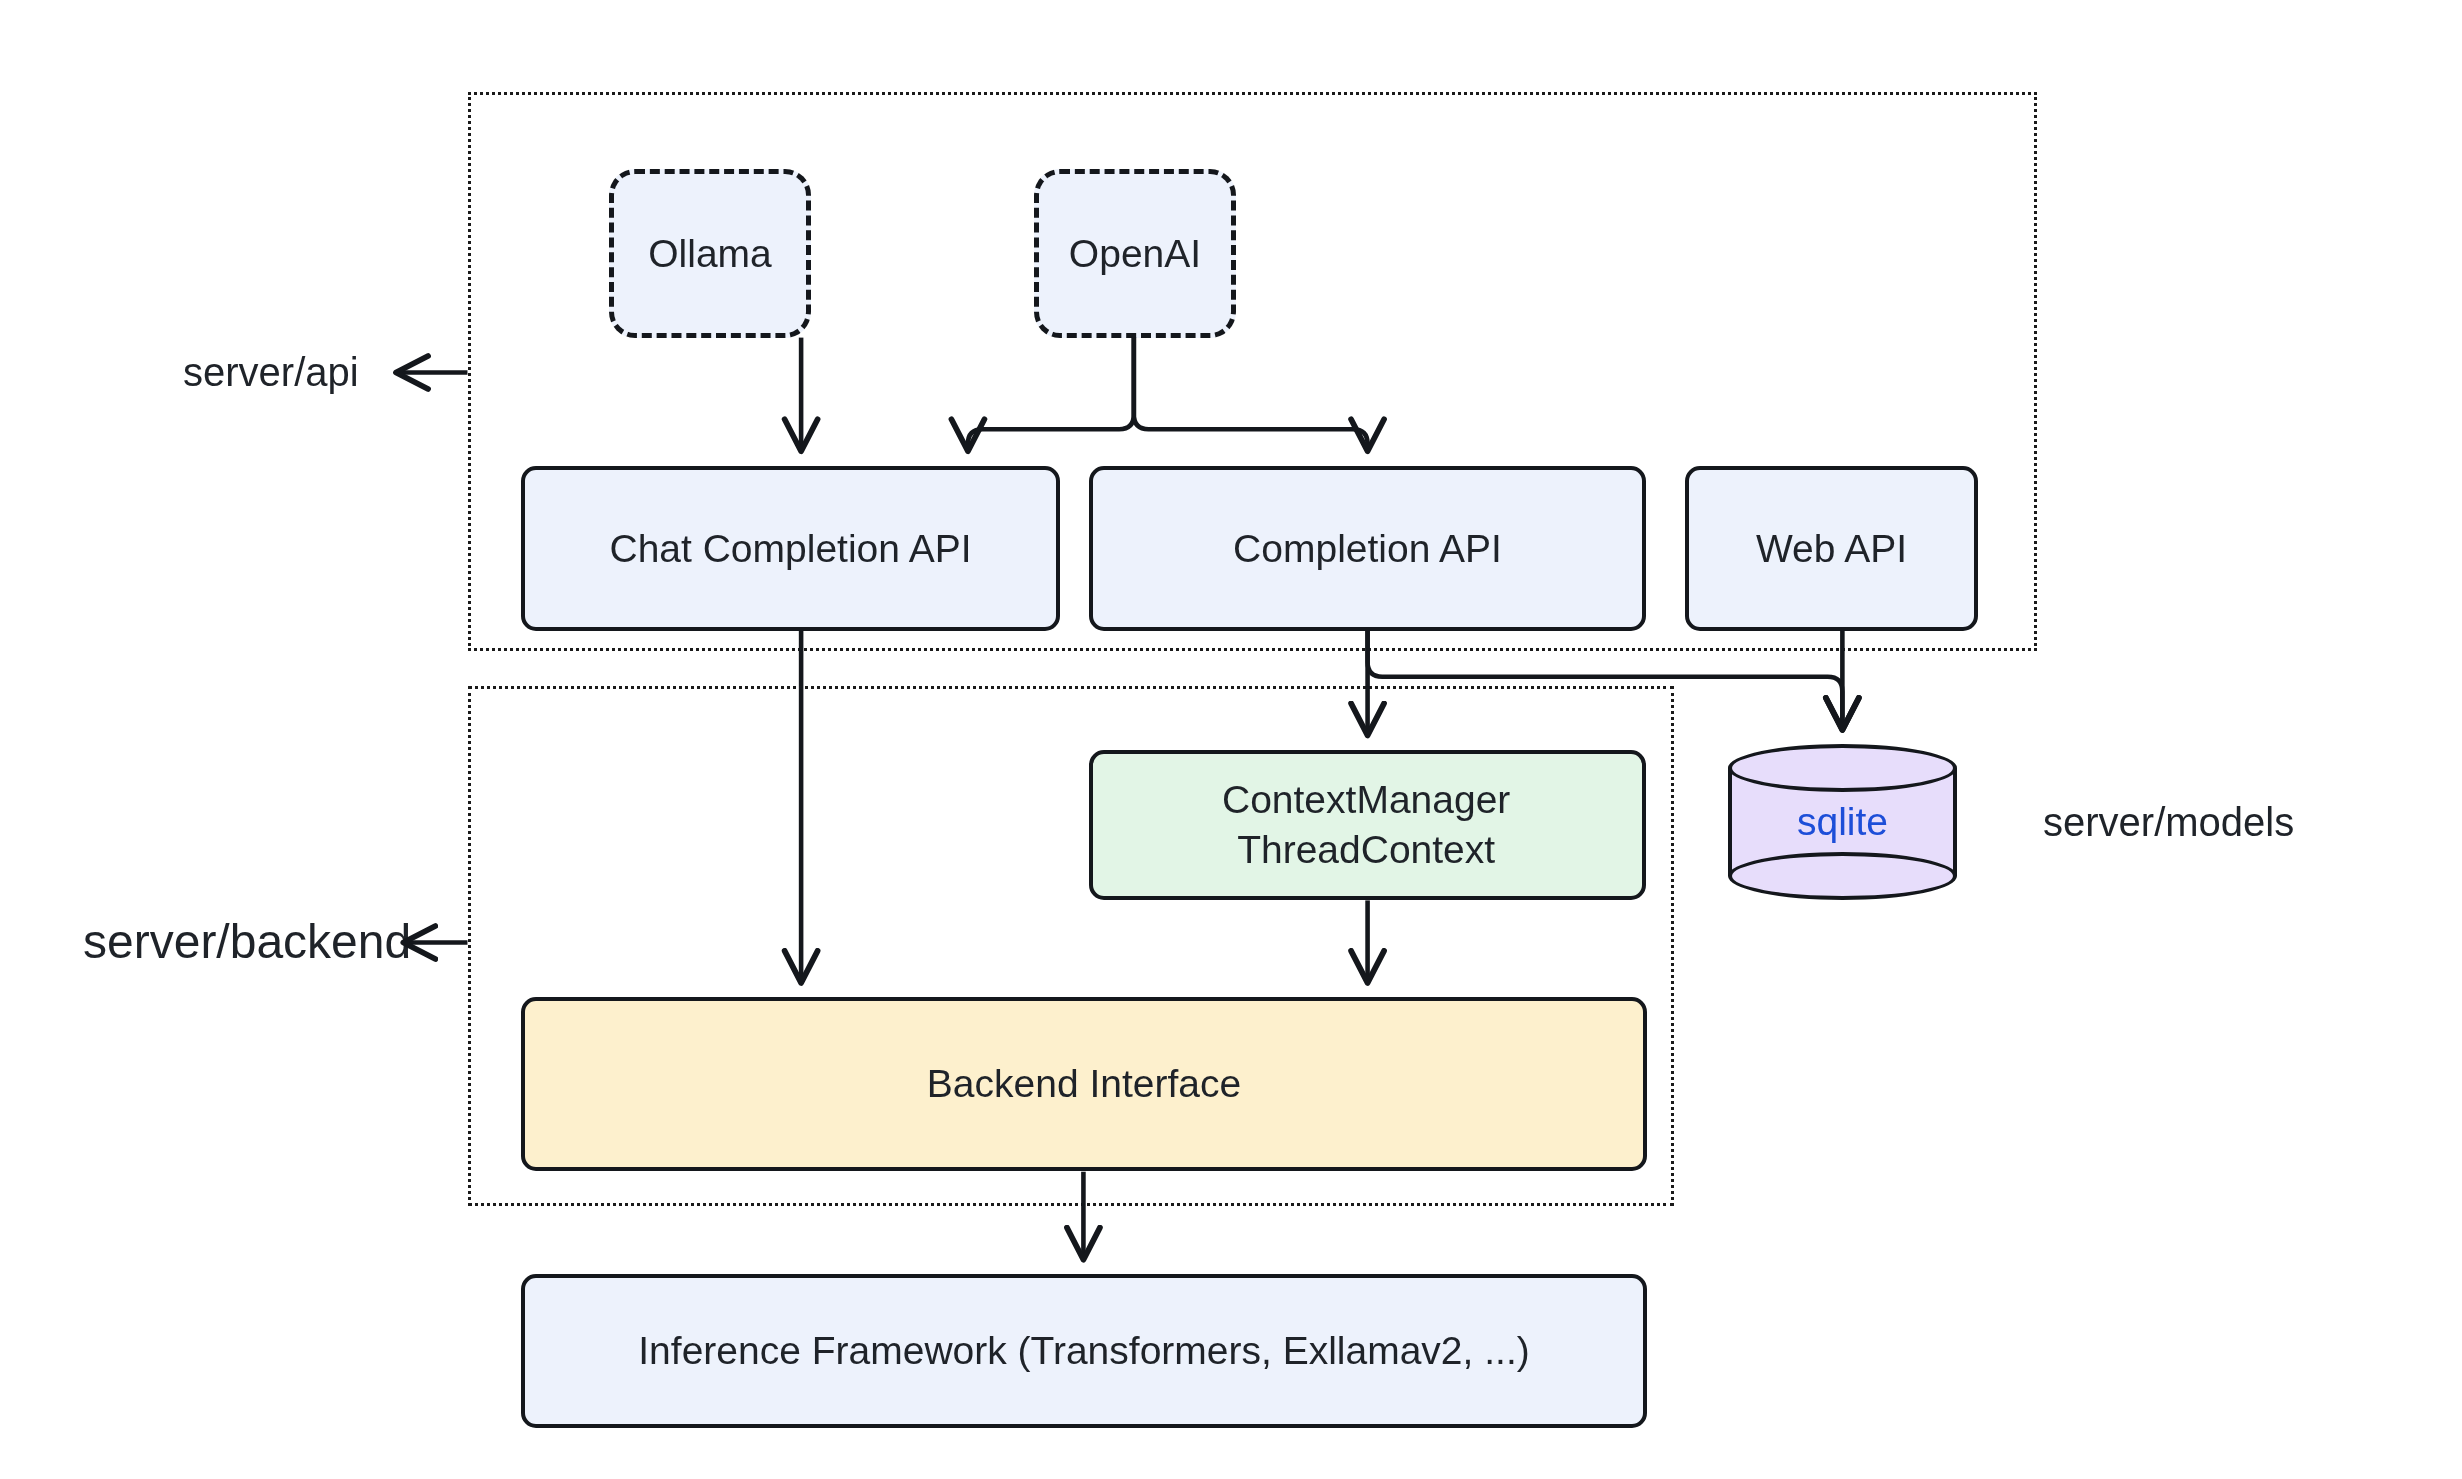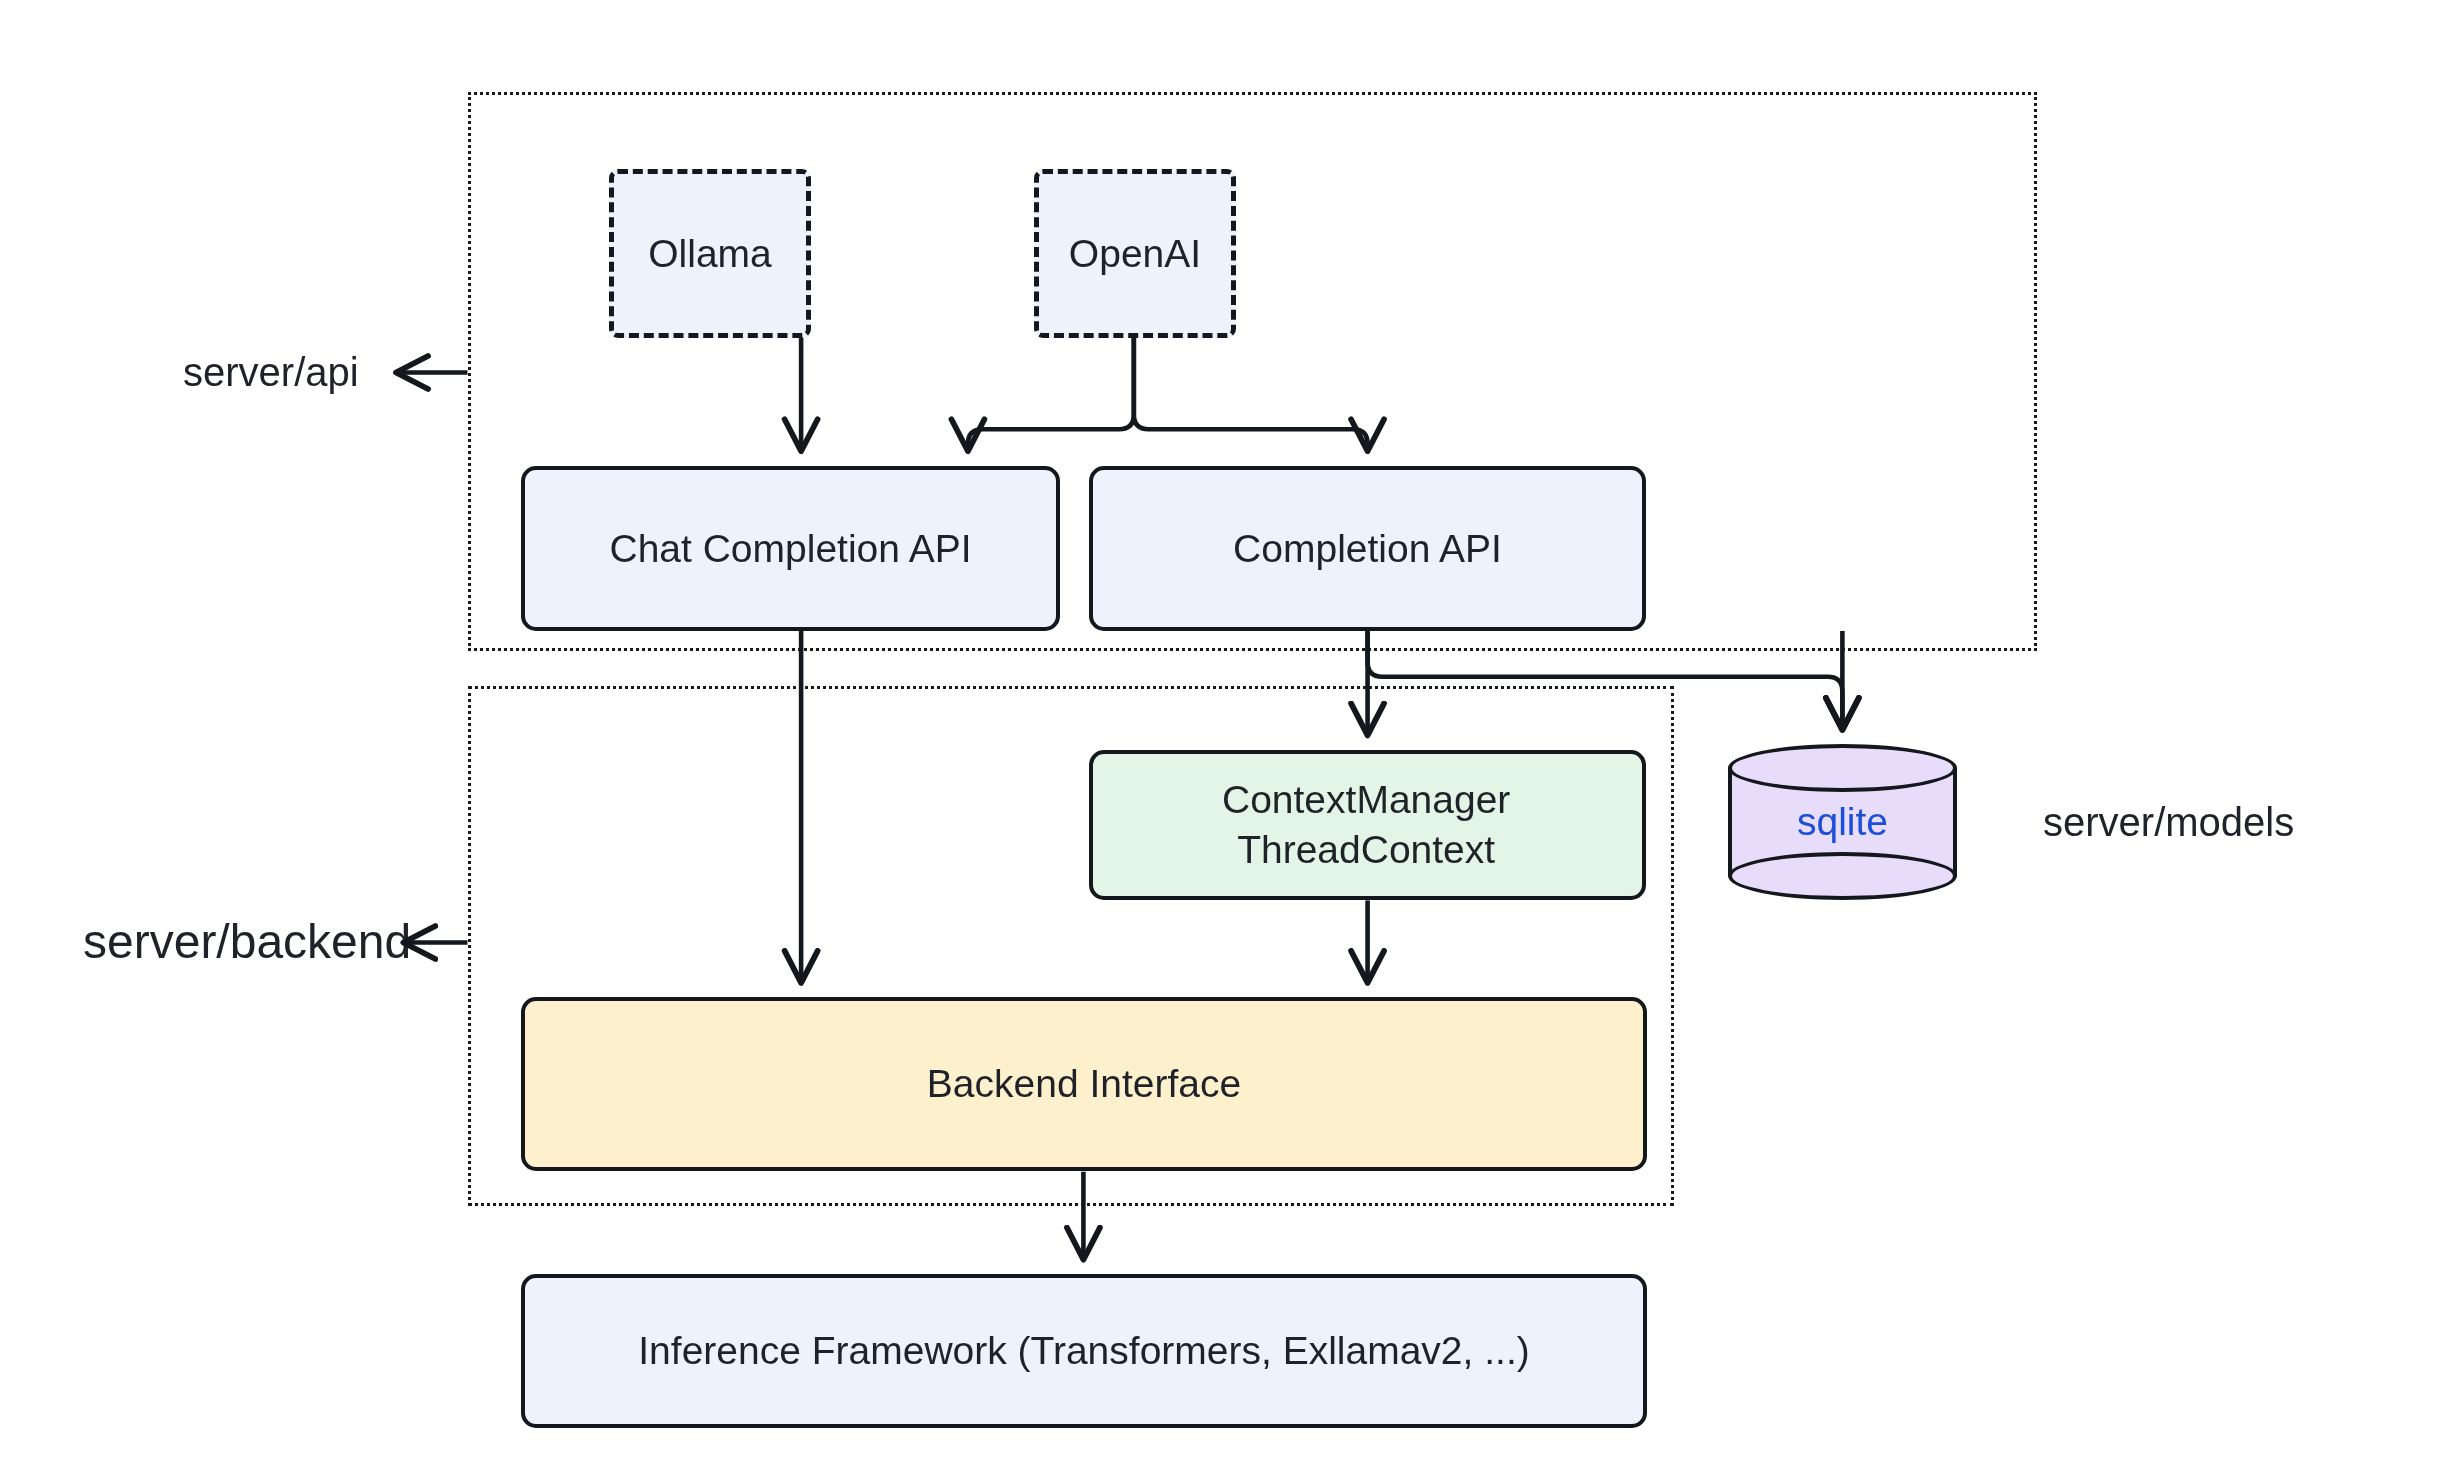--- a/index.html
+++ b/index.html
@@ -40,21 +40,21 @@
     justify-content: center;
     text-align: center;
     line-height: 1.28;
     color: #1f2329;
     background: #edf2fc;
     padding: 0 14.7px;
   }
   .node.dashed {
     border-style: dashed;
     border-width: 5.5px;
-    border-radius: 9px;
+    border-radius: 26px;
   }
   .node .node-label { display: block; }
 
   
   .cylinder {
     position: absolute;
     box-sizing: border-box;
   }
   .cylinder .cyl-body {
     position: absolute;
@@ -145,20 +145,23 @@
   </div>
 
   <div class="node" id="node-chat-api" style="left:521px; top:466px; width:539px; height:165px; font-size:39px;">
     <span class="node-label">Chat Completion API</span>
   </div>
 
   <div class="node" id="node-assistant-api" style="left:1089px; top:466px; width:557px; height:165px; font-size:39px;">
     <span class="node-label">Completion API</span>
   </div>
 
+  <div class="node" id="node-web-api" style="left:1685px; top:466px; width:293px; height:165px; font-size:39px;">
+    <span class="node-label">Web API</span>
+  </div>
 
   <div class="node" id="node-context-manager" style="left:1089px; top:750px; width:557px; height:150px; font-size:39px; background:#e2f5e6; flex-direction:column;padding-left:12px;">
     <span class="node-label">ContextManager</span>
     <span class="node-label">ThreadContext</span>
   </div>
 
   <div class="cylinder" id="node-sqlite" style="left:1728px; top:744px; width:229px; height:156px; font-size:39px;">
     <div class="cyl-body"></div>
     <div class="cyl-bottom"></div>
     <div class="cyl-top"></div>

